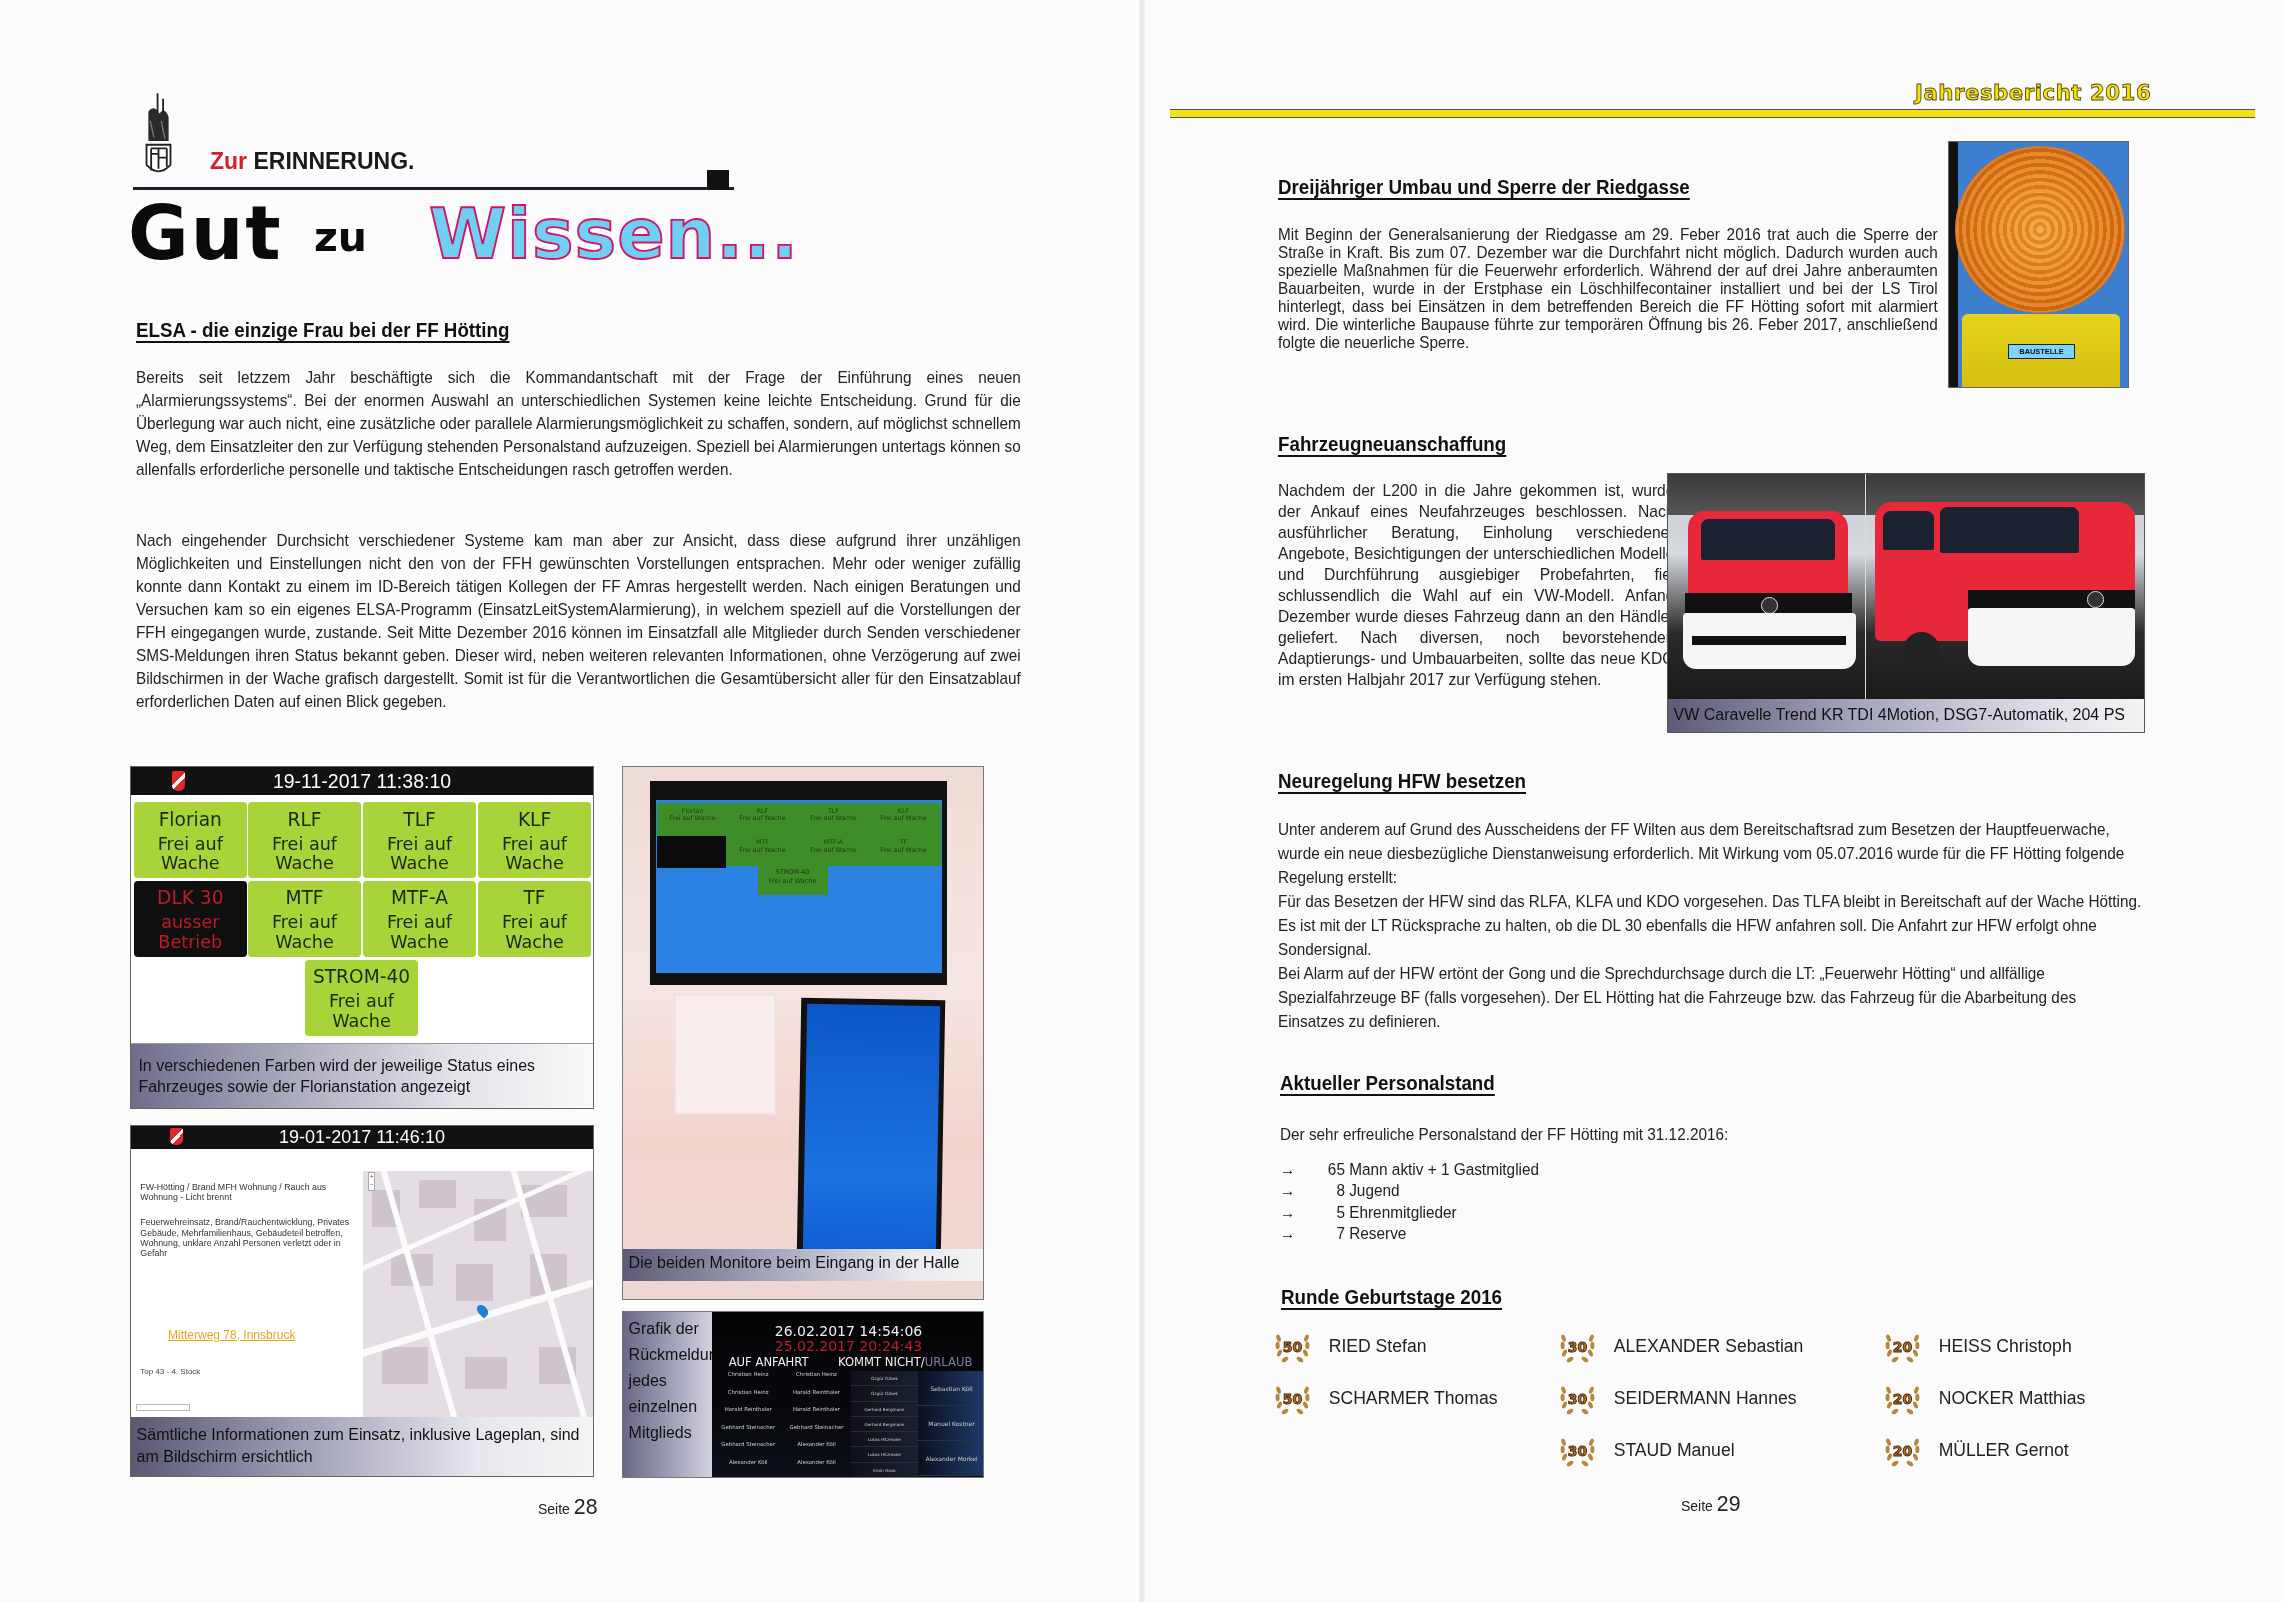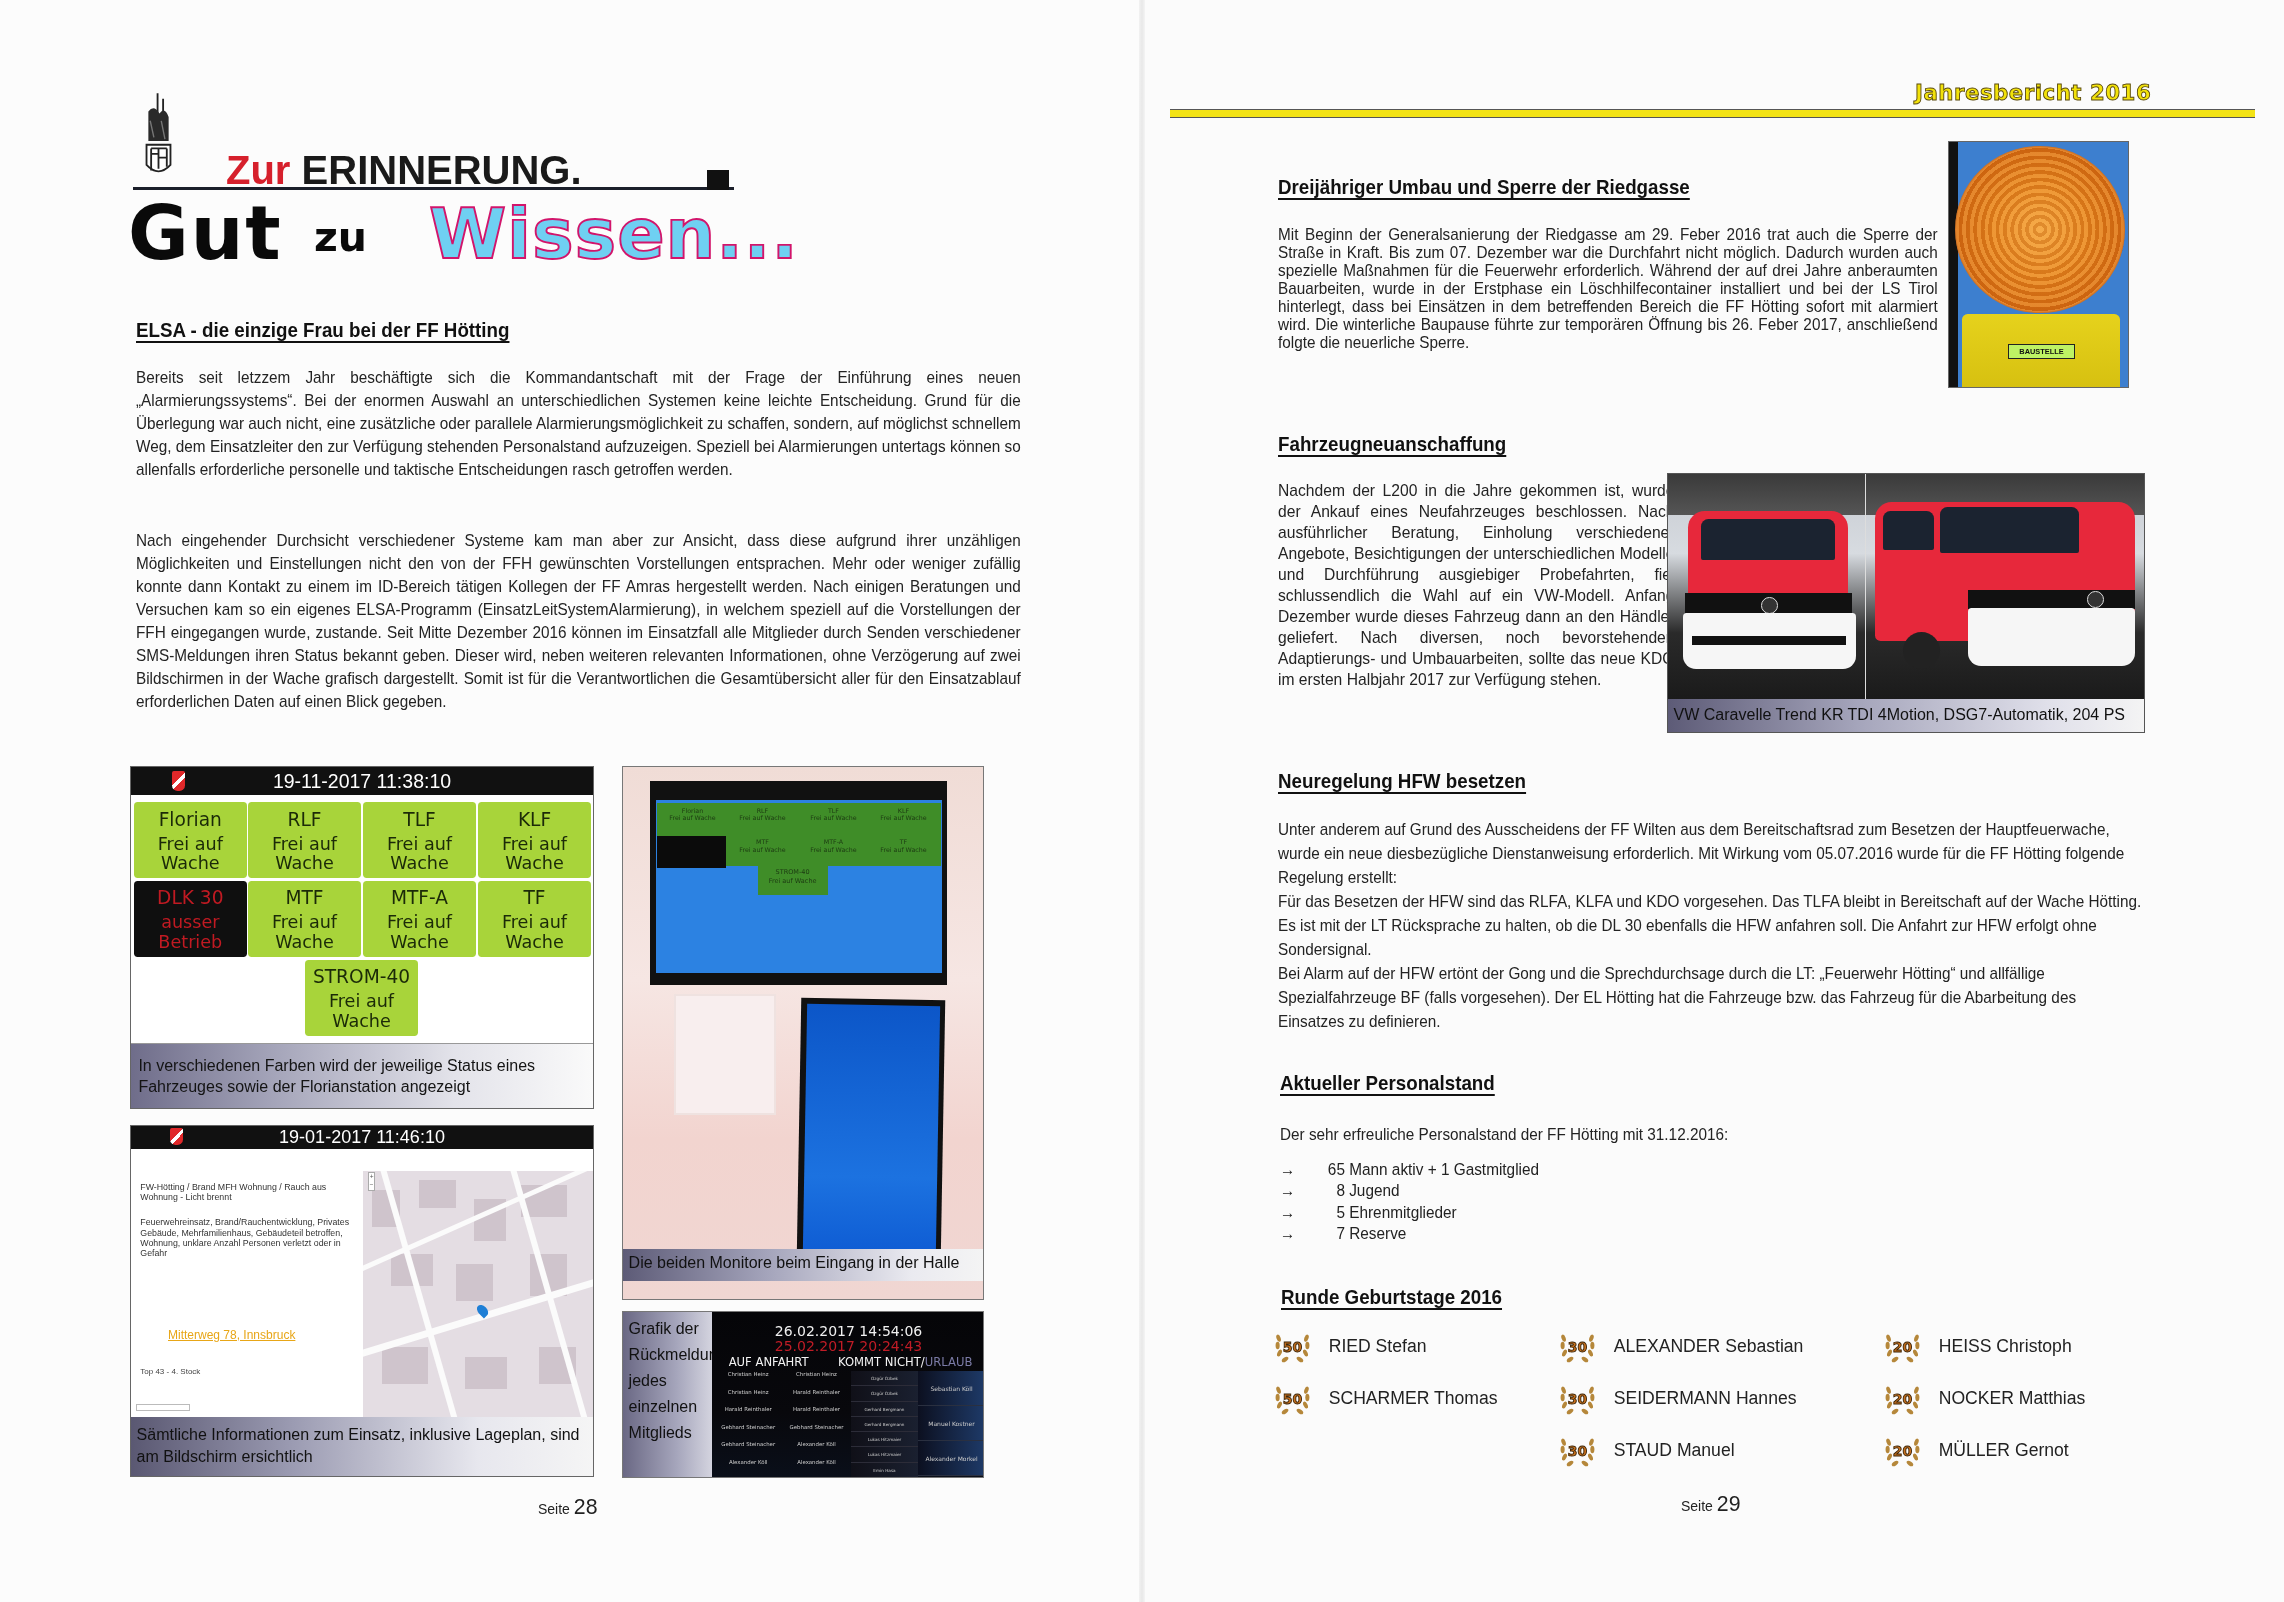--- a/index.html
+++ b/index.html
@@ -5,21 +5,21 @@
   * { box-sizing: border-box; margin: 0; padding: 0; }
   html, body { width: 2285px; height: 1603px; background: #fdfdfd; overflow: hidden; }
   body { position: relative; font-family: "Liberation Sans", sans-serif; color: #1a1a1a; }
   .abs { position: absolute; }
   .page-left { left: 0; top: 0; width: 1142px; height: 1603px; background: #fcfcfc; }
   .page-right { left: 1142px; top: 0; width: 1143px; height: 1603px; background: #fbfbfb; }
   .gutter { left: 1139px; top: 0; width: 5.6px; height: 1603px; background: linear-gradient(90deg,#f2f2f2,#e8e8e8,#f4f4f4); }
 
   
   .crest { left: 141px; top: 93px; width: 35px; height: 85px; }
-  .zur { left: 210px; top: 148px; font-size: 40px; font-weight: bold; margin-left: 16px; }
+  .zur { left: 210px; top: 148px; font-size: 23px; font-weight: bold; }
   .zur .red { color: #d6202c; }
   .zur .blk { color: #1a1a1a; }
   .hdr-rule { left: 133px; top: 187px; width: 601px; height: 2.8px; background: #1b1f2a; }
   .hdr-square { left: 707px; top: 170px; width: 22px; height: 20.4px; background: #111; }
   .gut { left: 128px; top: 190px; font-size: 74px; font-weight: 900; font-family: "DejaVu Sans", sans-serif; letter-spacing: 1.9px; color: #0a0a0a; }
   .zu { left: 314px; top: 213px; font-size: 41px; font-weight: 900; font-family: "DejaVu Sans", sans-serif; color: #0a0a0a; }
   .wissen { left: 429px; top: 193px; font-size: 70px; font-weight: 700; font-family: "DejaVu Sans", sans-serif; color: #6fd0f2; -webkit-text-stroke: 1.9px #d2156b; letter-spacing: 0.9px; }
 
   .h-sec { font-size: 20.4px; font-weight: bold; text-decoration: underline; text-underline-offset: 3.7px; text-decoration-thickness: 1.9px; color: #111; font-family: "Liberation Sans", sans-serif; transform: scaleX(0.92); transform-origin: left; white-space: nowrap; }
   .para { font-size: 17px; line-height: 23px; text-align: justify; color: #232323; transform: scaleX(0.9); transform-origin: left top; }
@@ -82,21 +82,21 @@
   .pg-num b { font-size: 21.3px; font-weight: normal; }
 
   
   .jb-title { left: 1915px; top: 80px; font-size: 21.3px; font-weight: 900; font-family: "DejaVu Sans", sans-serif; color: #f2e20a; -webkit-text-stroke: 0.9px #5a4a10; letter-spacing: 0.5px; }
   .jb-rule { left: 1170px; top: 109px; width: 1085px; height: 9.3px; background: #f3e316; border-top: 1.9px solid #555; border-bottom: 1.9px solid #555; }
 
   .lamp { left: 1948px; top: 141px; width: 181px; height: 247px; overflow: hidden; background: #3d7fcf; border: 0.9px solid #666; }
   .lamp-disc { position: absolute; left: 5.6px; top: 3.7px; width: 170px; height: 167px; border-radius: 50%; background: radial-gradient(circle at 50% 50%, #f4a23a 0%, #e8861e 40%, #d76a10 75%, #b54e0a 100%); border: 1.9px solid #c2580a; }
   .lamp-rings { position: absolute; left: 5.6px; top: 3.7px; width: 170px; height: 167px; border-radius: 50%; background: repeating-radial-gradient(circle at 50% 50%, rgba(255,200,120,0.25) 0 3.7px, rgba(140,50,0,0.18) 3.7px 7.4px); }
   .lamp-base { position: absolute; left: 13px; top: 172px; width: 158px; height: 75px; background: linear-gradient(180deg,#e6d21c,#d6c010); border-radius: 5.6px 5.6px 0 0; }
-  .lamp-label { position: absolute; left: 59px; top: 202px; width: 67px; height: 15px; background: #bef264; border: 0.9px solid #222; color: #111; font-size: 7.4px; font-weight: bold; text-align: center; line-height: 14px; }
+  .lamp-label { position: absolute; left: 59px; top: 202px; width: 67px; height: 15px; background: #7dd3fc; border: 0.9px solid #222; color: #111; font-size: 7.4px; font-weight: bold; text-align: center; line-height: 14px; }
   .lamp-post { position: absolute; left: 0; top: 0; width: 9.3px; height: 247px; background: #111; }
 
   .vans { left: 1667px; top: 473px; width: 478px; height: 260px; border: 0.9px solid #555; overflow: hidden; background: #ddd; }
   .van-photo { position: absolute; top: 0; height: 227px; overflow: hidden; background: linear-gradient(180deg,#3a3a3a 0%,#555 18%,#cfd3d9 18%,#d7dbe0 35%,#2a2a2a 70%,#1a1a1a 100%); }
   .van-body { position: absolute; background: #e7283b; border-radius: 16.7px 16.7px 5.6px 5.6px; }
   .van-win { position: absolute; background: #1b2330; border-radius: 7.4px 7.4px 1.9px 1.9px; }
   .van-bump { position: absolute; background: #f6f6f6; border-radius: 3.7px 3.7px 13px 13px; }
   .van-grill { position: absolute; background: #111; }
   .van-logo { position: absolute; width: 16.7px; height: 16.7px; border-radius: 50%; border: 1.9px solid #ddd; background: #333; }
   .vans-cap { position: absolute; left: 0; bottom: 0; width: 100%; height: 33px; background: linear-gradient(90deg,#5d5b77,#a5a5bb 40%,#e0e0ea 80%,#f4f4f4); font-size: 16px; padding: 6.5px 5.6px; color: #111; white-space: nowrap; }

